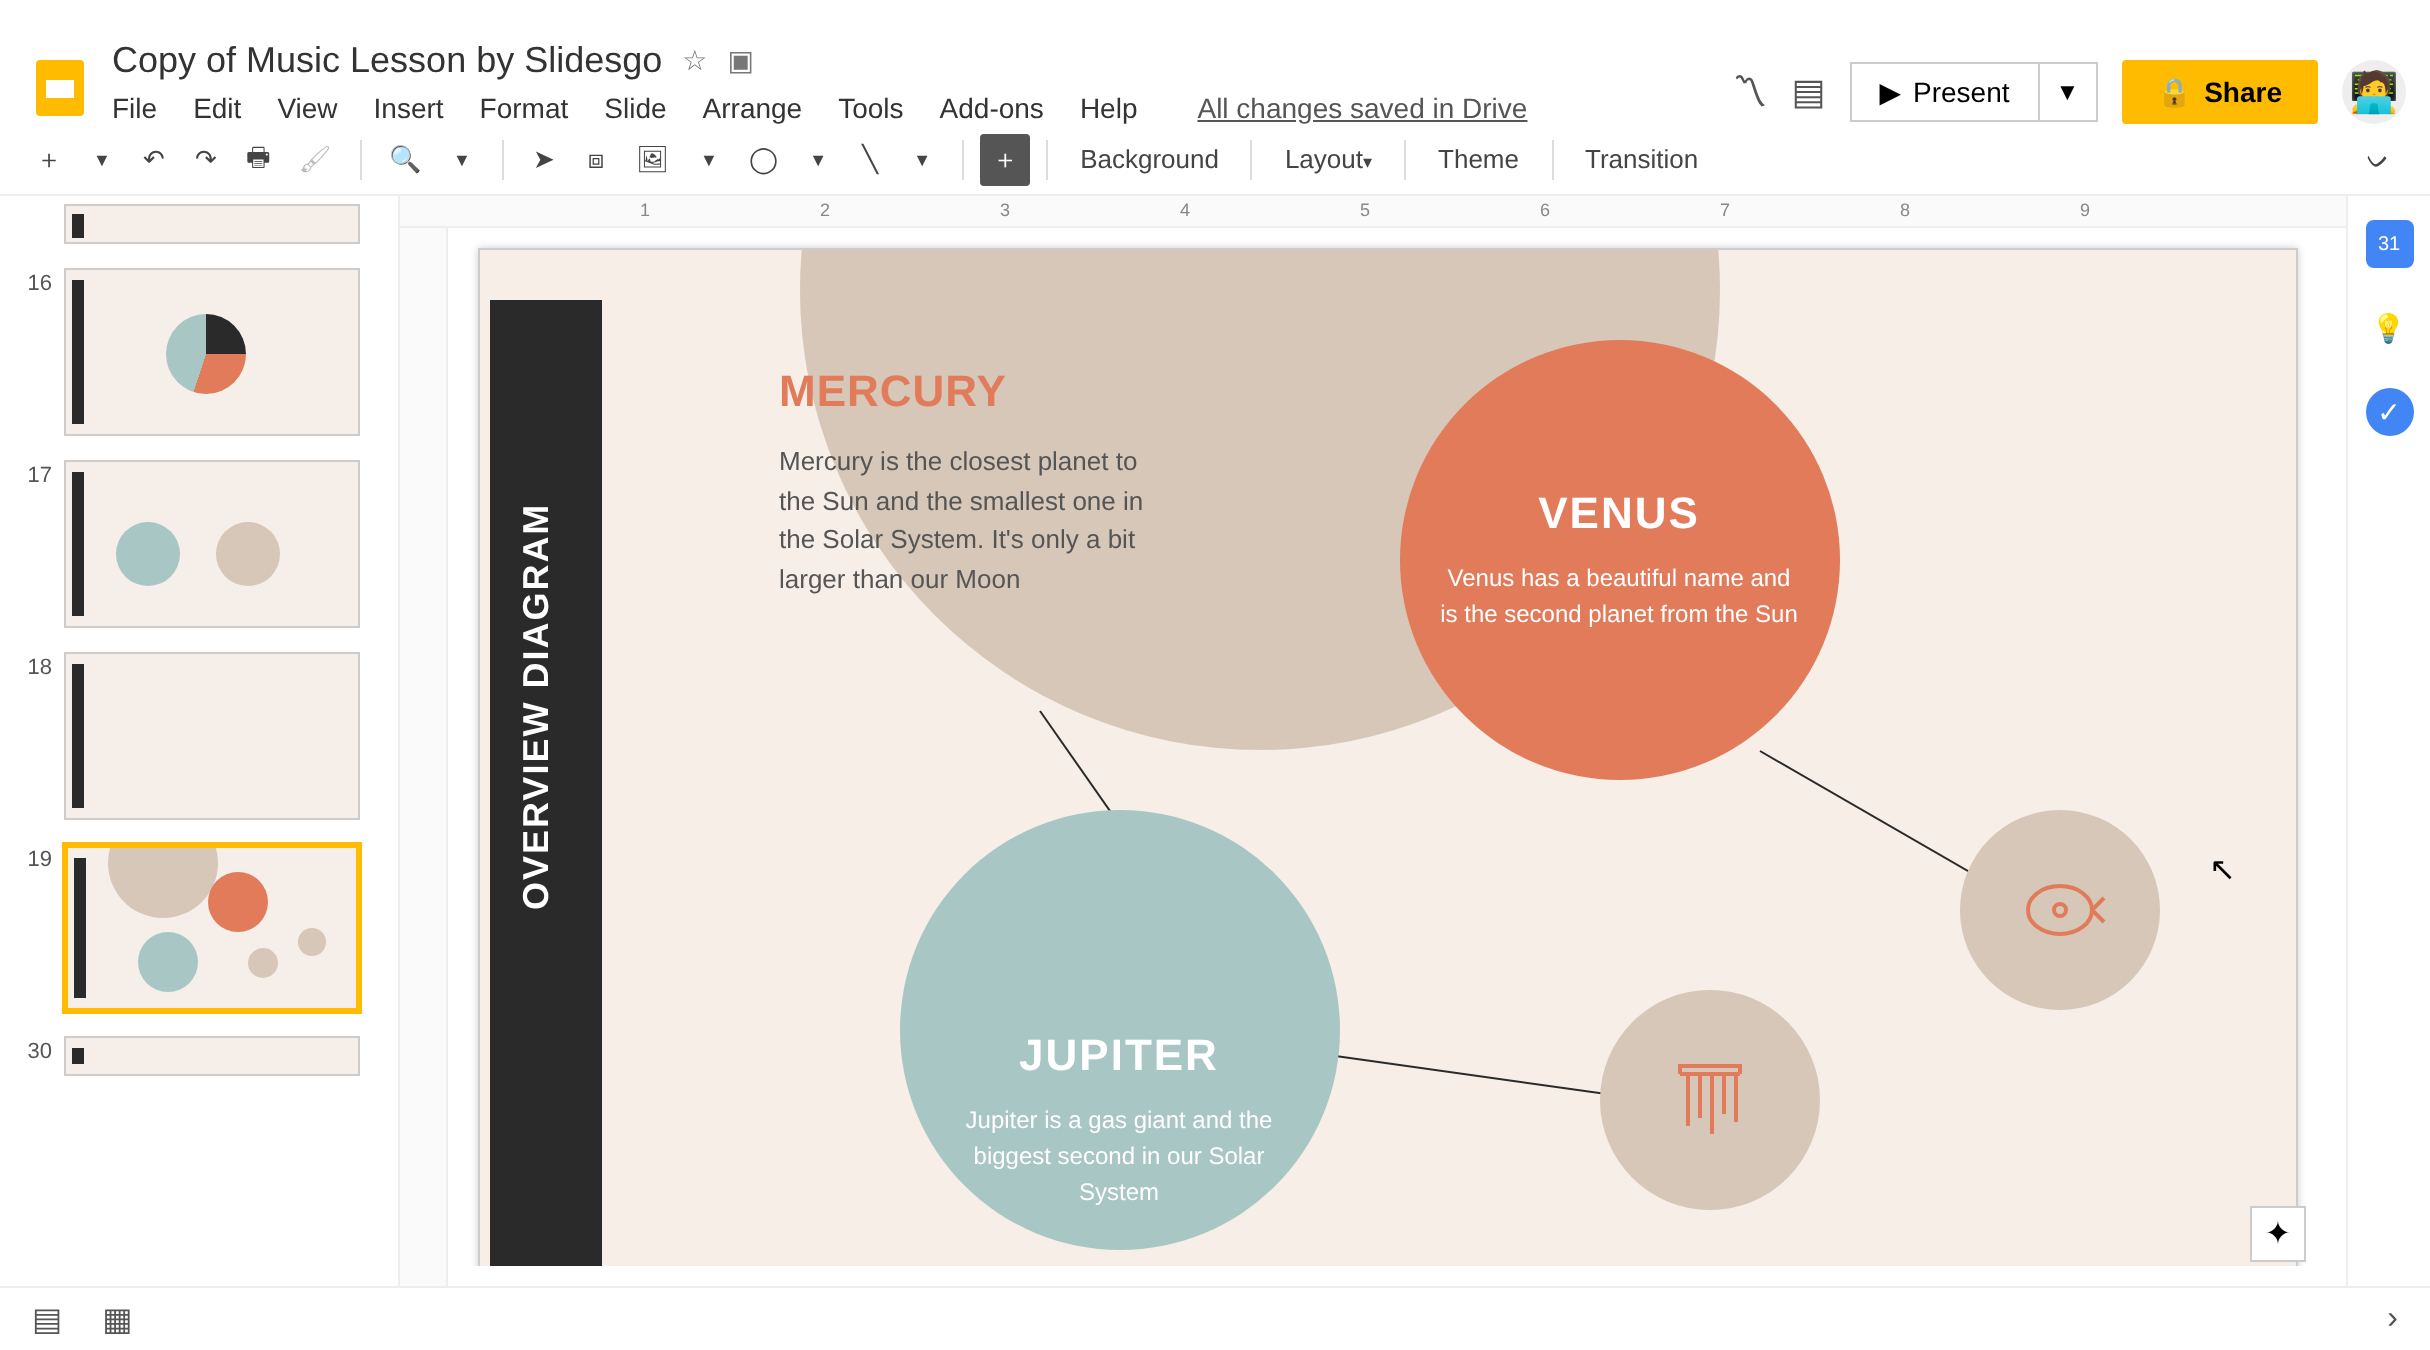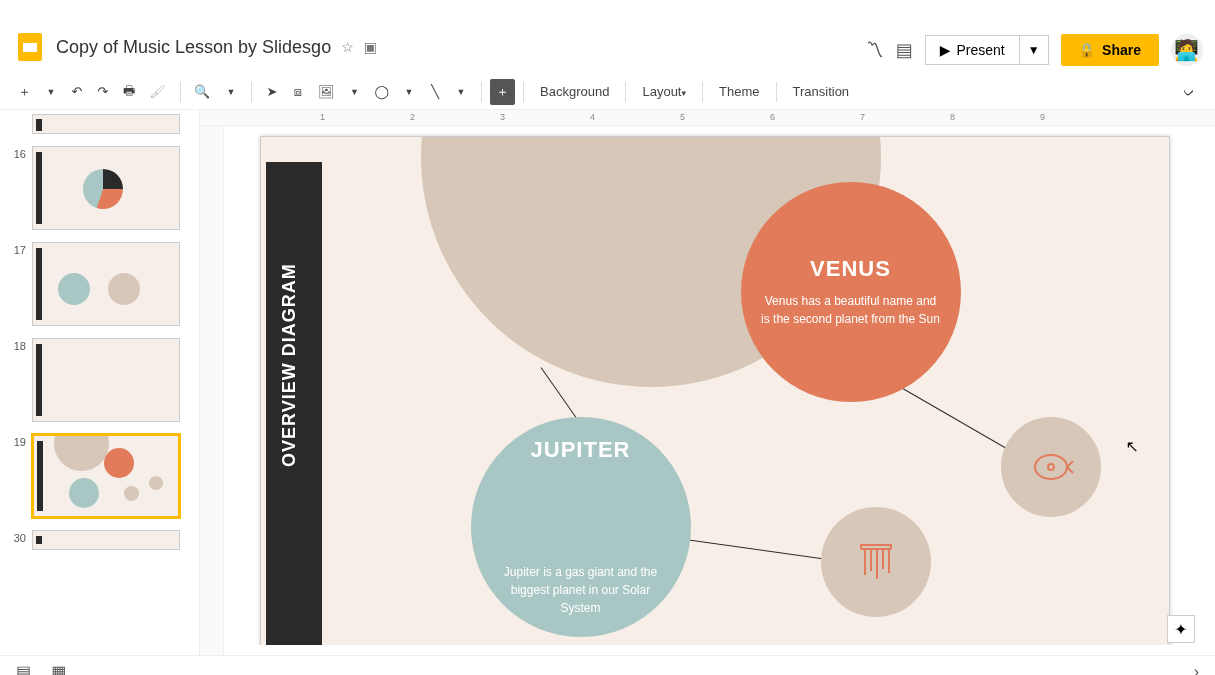--- a/index.html
+++ b/index.html
@@ -1,19 +1,19 @@
 <!DOCTYPE html>
 <html><head>
 <meta charset="utf-8">
 <style>
 * { box-sizing: border-box; margin: 0; padding: 0; }
 body { font-family: Arial, sans-serif; background: #fff; width: 1215px; height: 675px; overflow: hidden; position: relative; }
 
 
-.header { display: flex; align-items: center; padding: 8px 12px 0 12px; height: 62px; margin-top: 12px; }
+.header { display: flex; align-items: flex-end; padding: 8px 12px 0 12px; height: 62px; }
 .app-logo { width: 36px; height: 36px; margin-right: 8px; display:flex; align-items:center; justify-content:center; }
 .app-logo svg { width:32px; height:32px; }
 .title-area { flex: 1; }
 .title-row { display: flex; align-items: center; gap: 10px; height: 24px; }
 .doc-title { font-size: 18px; color: #333; }
 .star-icon, .folder-icon { color: #777; font-size: 14px; }
 .menubar { display: flex; gap: 18px; margin-top: 4px; font-size: 14px; color: #333; align-items: center; }
 .menubar span { cursor: pointer; }
 .save-status { text-decoration: underline; color: #555; margin-left: 12px; }
 .header-right { display: flex; align-items: center; gap: 12px; margin-top:6px; }
@@ -40,22 +40,22 @@
 
 .canvas-area { flex: 1; position: relative; background: #fff; overflow:hidden; }
 .ruler-h { height: 16px; background: #fafafa; border-bottom:1px solid #eee; position:relative; }
 .ruler-tick { position:absolute; font-size:9px; color:#888; top:2px;}
 .canvas-scroll { position:absolute; left:24px; top:16px; right:10px; bottom:10px; overflow:hidden; }
 .ruler-v { position:absolute; left:0; top:16px; bottom:0; width:24px; background:#fafafa; border-right:1px solid #eee;}
 .slide { position: relative; width: 910px; height: 520px; margin: 10px auto; background: #f6eee7; box-shadow: 0 0 4px rgba(0,0,0,0.2); border:1px solid #ccc; overflow:hidden;}
 .title-bar { position: absolute; left: 5px; top: 25px; bottom: -10px; width: 56px; background: #2a2a2a; }
 .title-text { position: absolute; left: 18px; top: 330px; transform: rotate(-90deg); transform-origin: left top; color: #fff; font-weight: bold; font-size: 18px; letter-spacing: 1px; white-space:nowrap;}
 .circle-tan-big { position: absolute; left: 160px; top: -210px; width: 460px; height: 460px; border-radius: 50%; background: #d6c7b8; }
-.circle-orange { position: absolute; left: 480px; top: 45px; width: 220px; height: 220px; border-radius: 50%; background: #e17b5a; display:flex; flex-direction:column; align-items:center; justify-content:center; padding:20px; text-align:center; }
-.circle-teal { position: absolute; left: 210px; top: 280px; width: 220px; height: 220px; border-radius: 50%; background: #a8c6c3; display:flex; flex-direction:column; align-items:center; justify-content:space-between; padding:20px; text-align:center;}
+.circle-orange { position: absolute; left: 460px; top: 45px; width: 220px; height: 220px; border-radius: 50%; background: #e17b5a; display:flex; flex-direction:column; align-items:center; justify-content:center; padding:20px; text-align:center; }
+.circle-teal { position: absolute; left: 210px; top: 280px; width: 220px; height: 220px; border-radius: 50%; background: #a8c6c3; display:flex; flex-direction:column; align-items:center; justify-content:flex-end; padding:20px; text-align:center;}
 .circle-tan-sm1 { position: absolute; left: 560px; top: 370px; width: 110px; height: 110px; border-radius: 50%; background: #d6c7b8; display:flex; align-items:center; justify-content:center;}
 .circle-tan-sm2 { position: absolute; left: 740px; top: 280px; width: 100px; height: 100px; border-radius: 50%; background: #d6c7b8; display:flex; align-items:center; justify-content:center;}
 .mercury-block { position: absolute; left: 150px; top: 58px; width: 200px; }
 .mercury-title { color: #e17b5a; font-weight: bold; font-size: 22px; margin-bottom: 12px; font-family: Arial; letter-spacing:0.5px;}
 .mercury-desc { color: #555; font-size: 13px; line-height: 1.5; }
 .ct-title { color: #fff; font-weight: bold; font-size: 22px; margin-bottom: 10px; letter-spacing:1px;}
 .ct-desc { color: #fff; font-size: 12px; line-height: 1.5; }
 .icon-stroke { stroke:#e17b5a; stroke-width:2; fill:none; }
 
 .side-panel { width: 42px; border-left: 1px solid #eee; display:flex; flex-direction:column; align-items:center; padding-top:12px; gap:18px;}
@@ -79,20 +79,33 @@
     <svg viewBox="0 0 32 32">
         <rect x="4" y="2" width="24" height="28" rx="2" fill="#ffbb00"></rect>
         <rect x="9" y="12" width="14" height="9" fill="#fff"></rect>
       </svg>
   </div>
   <div class="title-area">
     <div class="title-row">
       <span class="doc-title">Copy of Music Lesson by Slidesgo</span>
       <span class="star-icon">☆</span>
       <span class="folder-icon">▣</span>
+    </div>
+    <div class="menubar">
+      <span>File</span>
+      <span>Edit</span>
+      <span>View</span>
+      <span>Insert</span>
+      <span>Format</span>
+      <span>Slide</span>
+      <span>Arrange</span>
+      <span>Tools</span>
+      <span>Add-ons</span>
+      <span>Help</span>
+      <span class="save-status">All changes saved in Drive</span>
     </div>
   </div>
   <div class="header-right">
     <span style="color:#555;font-size:18px;">〽</span>
     <span style="color:#555;font-size:18px;">▤</span>
     <div style="display:flex;">
       <button class="present-btn">
         <span>▶</span>
         <span>Present</span>
       </button>
@@ -201,27 +214,31 @@
     <div class="ruler-v"></div>
     <div class="canvas-scroll">
       <div class="slide">
 
         <div class="conn" style="left:370px; top:160px; width:120px; transform:rotate(-6deg);"></div>
         <div class="conn" style="left:280px; top:230px; width:120px; transform:rotate(55deg);"></div>
         <div class="conn" style="left:410px; top:400px; width:180px; transform:rotate(8deg);"></div>
         <div class="conn" style="left:640px; top:250px; width:160px; transform:rotate(30deg);"></div>
 
         <div class="circle-tan-big"></div>
+        <div class="mercury-block">
+          <div class="mercury-title">MERCURY</div>
+          <div class="mercury-desc">Mercury is the closest planet to the Sun and the smallest one in the Solar System. It's only a bit larger than our Moon</div>
+        </div>
         <div class="circle-orange">
           <div class="ct-title">VENUS</div>
           <div class="ct-desc">Venus has a beautiful name and is the second planet from the Sun</div>
         </div>
         <div class="circle-teal">
           <div class="ct-title">JUPITER</div>
-          <div class="ct-desc">Jupiter is a gas giant and the biggest planet in our Solar System</div>
+          <div class="ct-desc">Jupiter is a gas giant and the biggest second in our Solar System</div>
         </div>
         <div class="circle-tan-sm1">
           <svg width="50" height="50" viewBox="0 0 50 50">
               <path class="icon-stroke" d="M10 12 h30 M10 12 v-4 h30 v4 M14 12 v26 M20 12 v22 M26 12 v30 M32 12 v20 M38 12 v24"></path>
             </svg>
         </div>
         <div class="circle-tan-sm2">
           <svg width="48" height="48" viewBox="0 0 48 48">
               <ellipse class="icon-stroke" cx="24" cy="24" rx="16" ry="12"></ellipse>
               <circle class="icon-stroke" cx="24" cy="24" r="3"></circle>
@@ -230,20 +247,25 @@
         </div>
         <div class="title-bar"></div>
         <div class="title-text">OVERVIEW DIAGRAM</div>
 
         <div class="cursor-icon">↖</div>
       </div>
     </div>
     <div class="explore-btn">✦</div>
   </div>
 
+  <div class="side-panel">
+    <div class="sp-icon" style="background:#4285f4;color:#fff;font-size:10px;">31</div>
+    <div class="sp-icon" style="color:#fbbc04;">💡</div>
+    <div class="sp-icon" style="background:#4285f4;border-radius:50%;color:#fff;">✓</div>
+  </div>
 </div>
 
 <div class="footer">
   <span class="footer-btn">▤</span>
   <span class="footer-btn">▦</span>
   <div class="footer-right">
     <span class="footer-btn">›</span>
   </div>
 </div>
 

